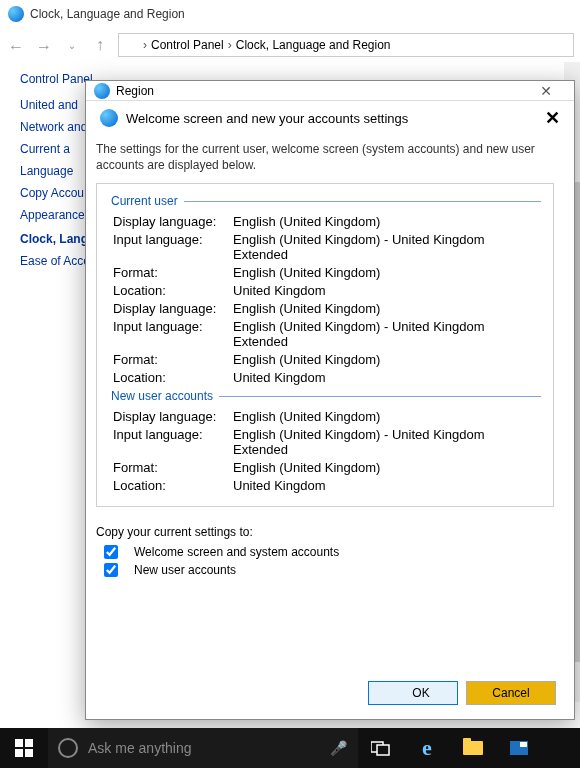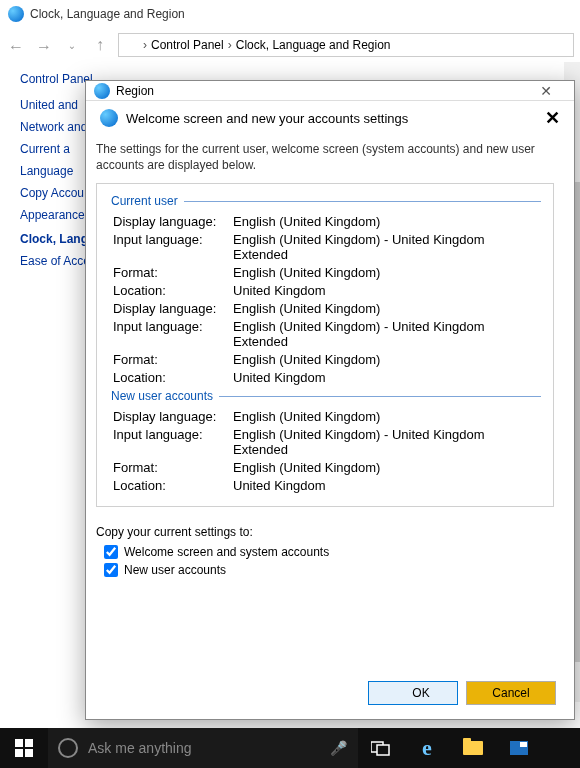--- a/index.html
+++ b/index.html
@@ -33,21 +33,21 @@
 
   .groupbox { border:1px solid #d0d0d0; padding:6px 12px 10px 12px; margin-bottom:18px; }
   fieldset.sect { border:none; border-top:1px solid #7fa6d9; margin:4px 0 6px 0; padding:0; }
   fieldset.sect legend { color:#0b57b4; font-size:12px; padding:0 6px 0 2px; margin-left:0; }
   .sect-first legend { padding-left:2px; }
   .row { display:flex; font-size:13px; margin:3px 0 3px 4px; }
   .row .lab { width:120px; color:#000; }
   .row .val { flex:1; color:#000; }
 
   .copy-label { font-size:12px; margin:4px 0 6px 0; }
-  .chk { display:flex; align-items:center; font-size:12px; margin:4px 0 4px 8px; gap:6px; }
+  .chk { display:flex; align-items:center; font-size:12px; margin:4px 0 4px 8px; gap:16px; }
   .chk input { width:14px; height:14px; }
 
   .dlg-buttons { position:absolute; bottom:14px; right:18px; display:flex; gap:8px; }
   .btn { width:90px; height:24px; border:1px solid #adadad; background:#eab308; font-size:12px; cursor:pointer; }
   .btn.default { border:1px solid #0078d7; background:#e5f1fb;padding-left:16px; }
 
   
   .fake-scroll { position:absolute; right:0; top:62px; width:16px; height:640px; background:#f0f0f0; }
   .fake-scroll-thumb { position:absolute; right:0; top:120px; width:16px; height:480px; background:#cdcdcd; }
 

